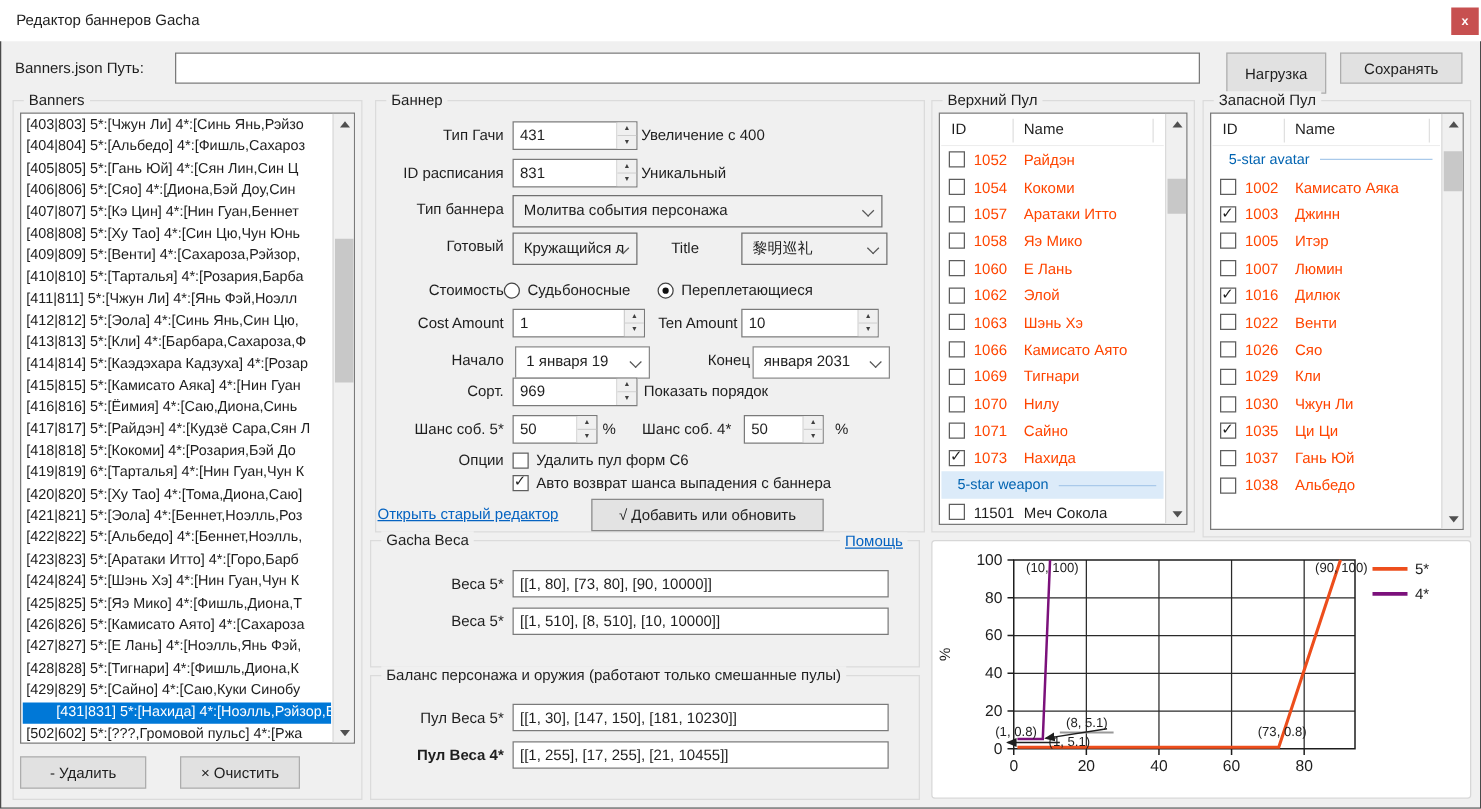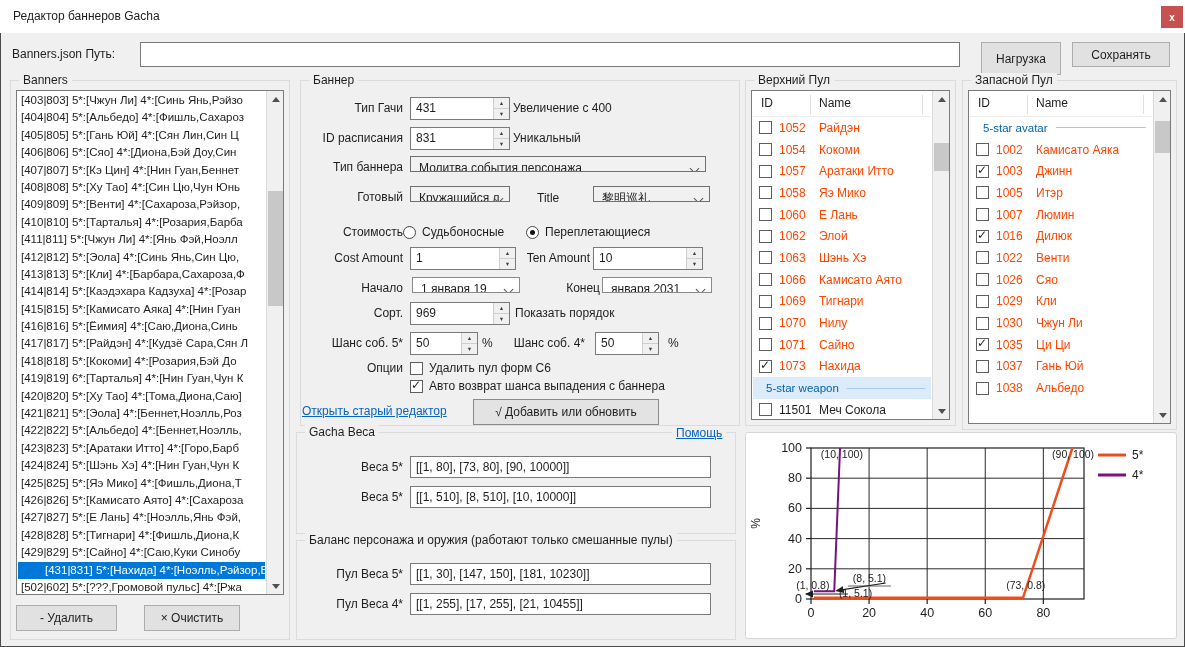--- a/index.html
+++ b/index.html
@@ -26,21 +26,21 @@
   .tri-dn { width:0; height:0; border-left:4px solid transparent; border-right:4px solid transparent; border-top:5px solid #505050; }
   .sb-thumb { position:absolute; left:1px; width:15px; background:#C8C8C8; }
   
   .flabel { position:absolute; width:113px; left:290px; text-align:right; font-size:12px; color:#1E1E1E; height:23px; line-height:23px; white-space:nowrap; }
   .ftext { position:absolute; font-size:12px; color:#1E1E1E; height:23px; line-height:23px; white-space:nowrap; }
   .spin { position:absolute; height:23px; background:#fff; border:1px solid #7A7A7A; }
   .spin .val { position:absolute; left:5px; top:0; line-height:21px; font-size:12px; color:#1E1E1E; }
   .spin .btns { position:absolute; top:0; right:0; bottom:0; width:16px; display:flex; flex-direction:column; border-left:1px solid #CFCFCF; }
   .spin .btns i { flex:1; display:flex; align-items:center; justify-content:center; font-style:normal; font-size:5.5px; color:#404040; background:#F0F0F0; cursor:pointer; }
   .spin .btns i:first-child { border-bottom:1px solid #CFCFCF; }
-  .combo { position:absolute; height:16px; background:#F1F1F1; border:1px solid #707070; font-size:12px; color:#1E1E1E; line-height:22px; padding:0 20px 0 8px; white-space:nowrap; overflow:hidden; cursor:pointer; }
+  .combo { position:absolute; height:26px; background:#F1F1F1; border:1px solid #707070; font-size:12px; color:#1E1E1E; line-height:22px; padding:0 20px 0 8px; white-space:nowrap; overflow:hidden; cursor:pointer; }
   .combo.white { background:#fff; border-color:#8A8A8A; }
   .chev { position:absolute; right:7px; top:8px; width:7px; height:7px; border-right:1.3px solid #555; border-bottom:1.3px solid #555; transform:rotate(45deg); }
   .radio { position:absolute; width:13px; height:13px; border:1px solid #444; border-radius:50%; background:#fff; cursor:pointer; }
   .radio.on::after { content:""; position:absolute; left:3px; top:3px; width:5px; height:5px; border-radius:50%; background:#111; }
   .cbx { width:13px; height:13px; border:1px solid #5E5E5E; background:#fff; position:relative; flex:none; cursor:pointer; }
   .cbx.abs { position:absolute; }
   .cbx.on::after { content:"✓"; position:absolute; left:0px; top:-3px; font-size:12px; color:#1E1E1E; }
   .link { position:absolute; font-size:12px; color:#0563C1; text-decoration:underline; cursor:pointer; white-space:nowrap; }
   
   .pool-head { position:absolute; left:1px; top:1px; right:18px; height:25px; background:#fff; border-bottom:1px solid #EDEDED; }
@@ -242,21 +242,21 @@
   <span class="flabel" style="top:456px;height:22px;line-height:22px;">Веса 5*</span>
   <input class="inp" style="left: 410px; top: 456px; width: 301px; height: 22px;" value="[[1, 80], [73, 80], [90, 10000]]">
   <span class="flabel" style="top:486px;height:22px;line-height:22px;">Веса 5*</span>
   <input class="inp" style="left: 410px; top: 486px; width: 301px; height: 22px;" value="[[1, 510], [8, 510], [10, 10000]]">
 
   <div class="group" style="left:296px;top:540px;width:440px;height:100px;">
     <span class="glabel">Баланс персонажа и оружия (работают только смешанные пулы)</span>
   </div>
   <span class="flabel" style="top:563px;height:22px;line-height:22px;">Пул Веса 5*</span>
   <input class="inp" style="left: 410px; top: 563px; width: 301px; height: 22px;" value="[[1, 30], [147, 150], [181, 10230]]">
-  <span class="flabel" style="top:593px;height:22px;line-height:22px;">Пул Веса 4*</span>
+  <span class="flabel" style="top:593px;height:22px;line-height:22px;font-weight:bold;">Пул Веса 4*</span>
   <input class="inp" style="left: 410px; top: 593px; width: 301px; height: 22px;" value="[[1, 255], [17, 255], [21, 10455]]">
 
   <div class="group" style="left:745px;top:80px;width:211px;height:346px;">
     <span class="glabel">Верхний Пул</span>
   </div>
   <div class="lbox" style="left:751px;top:90px;width:199px;height:330px;">
     <div class="pool-head">
       <span class="h" style="left:8px;">ID</span>
       <span class="h" style="left:66px;">Name</span>
       <span class="vsep" style="left:57px;"></span>

